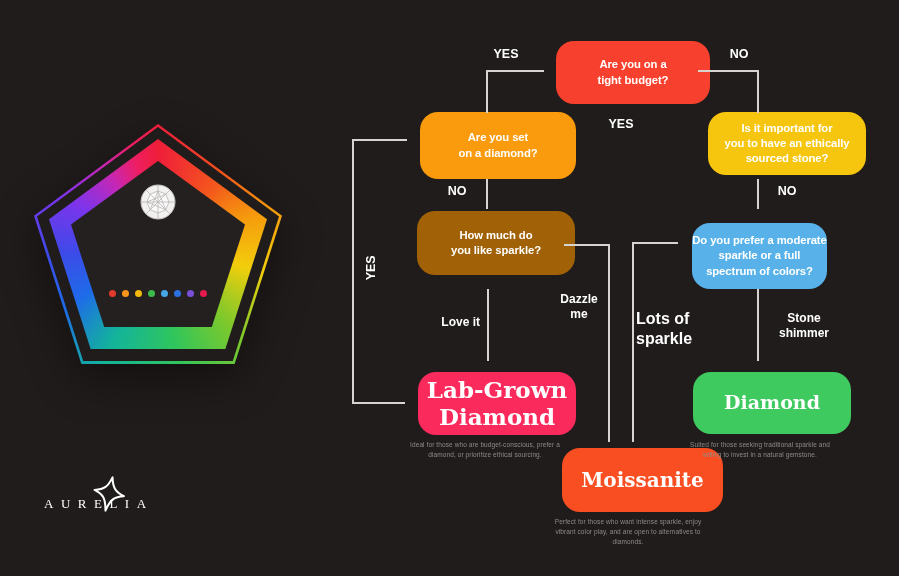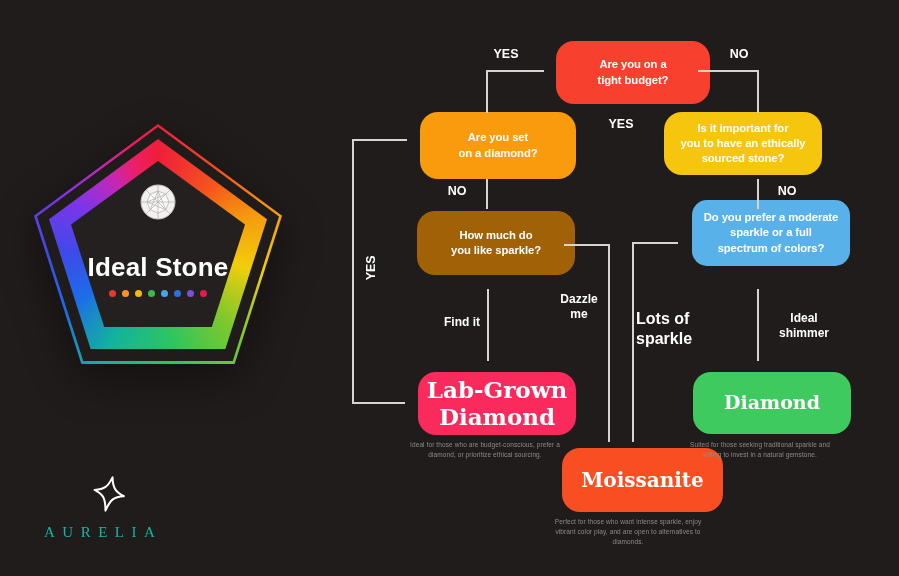--- a/index.html
+++ b/index.html
@@ -26,35 +26,35 @@
   .emblem-content{position:absolute;inset:0;text-align:center;}
   .gem{position:absolute;left:50%;top:58px;transform:translateX(-50%);}
   .emblem-line1{position:absolute;left:0;right:0;top:101px;
     font-size:25px;font-weight:400;letter-spacing:.5px;color:#fafafa;}
   .emblem-line2{position:absolute;left:0;right:0;top:128px;
     font-size:26px;font-weight:700;letter-spacing:.2px;color:#ffffff;}
   .dots{position:absolute;left:0;right:0;top:166px;display:flex;justify-content:center;gap:6px;}
   .dot{width:7px;height:7px;border-radius:50%;display:inline-block;}
   
   .brand-star{position:absolute;left:88px;top:474px;}
-  .brand-name{position:absolute;left:44px;top:524px;width:140px;
+  .brand-name{position:absolute;left:44px;top:496px;width:140px;
     font-family:"Liberation Serif","DejaVu Serif",serif;
-    font-size:15px;font-weight:400;letter-spacing:7.5px;color:#14b8a6;}
+    font-size:13px;font-weight:400;letter-spacing:7.5px;color:#ffffff;}
   
   .node{position:absolute;border-radius:18px;display:flex;align-items:center;justify-content:center;
         text-align:center;margin-left:12px;}
   .node .q{font-size:11.3px;font-weight:700;line-height:1.34;letter-spacing:-.1px;
            white-space:pre-line;color:#ffffff;}
   .node .r{font-family:"DejaVu Serif","Liberation Serif",serif;
            font-weight:700;line-height:1.15;white-space:pre-line;color:#ffffff;}
   .n-budget   {left:544px;top:41px;width:154px;height:63px;}
   .n-qdiamond {left:408px;top:112px;width:156px;height:67px;text-align:center;}
-  .n-ethical  {left:652px;top:112px;width:158px;height:63px;align-items:center;}
+  .n-ethical  {left:696px;top:112px;width:158px;height:63px;align-items:center;}
   .n-sparkle  {left:405px;top:211px;width:158px;height:64px;}
-  .n-moderate {left:680px;top:200px;width:158px;height:66px;border-radius:15px;}
+  .n-moderate {left:680px;top:223px;width:135px;height:66px;}
   .n-labgrown {left:406px;top:372px;width:158px;height:63px;}
   .n-diamond  {left:681px;top:372px;width:158px;height:62px;}
   .n-moissanite{left:550px;top:448px;width:161px;height:64px;}
   .n-labgrown .r{font-size:23px;}
   .n-diamond .r{font-size:19px;}
   .n-moissanite .r{font-size:20px;}
   .lbl{position:absolute;font-size:12.5px;font-weight:700;color:#ffffff;
        white-space:pre-line;line-height:1.25;}
   .lbl-yes-tl{left:487px;top:47px;width:38px;text-align:center;}
   .lbl-no-tr {left:722px;top:47px;width:34px;text-align:center;}
@@ -107,21 +107,20 @@
         <line x1="20" y1="3" x2="20" y2="37"></line>
           <line x1="3" y1="20" x2="37" y2="20"></line>
         <line x1="8" y1="8" x2="32" y2="32"></line>
           <line x1="32" y1="8" x2="8" y2="32"></line>
         <line x1="20" y1="9" x2="12.2" y2="27.8"></line>
           <line x1="20" y1="9" x2="27.8" y2="27.8"></line>
         <line x1="9" y1="20" x2="27.8" y2="12.2"></line>
           <line x1="9" y1="20" x2="27.8" y2="27.8"></line>
       </g>
     </svg>
-    <div class="emblem-line2">Ideal Stone</div>
     <div class="dots">
         <span class="dot" style="background: rgb(226, 59, 46);"></span>
         <span class="dot" style="background: rgb(247, 148, 29);"></span>
         <span class="dot" style="background: rgb(240, 185, 11);"></span>
         <span class="dot" style="background: rgb(61, 187, 74);"></span>
         <span class="dot" style="background: rgb(69, 167, 230);"></span>
         <span class="dot" style="background: rgb(43, 111, 224);"></span>
         <span class="dot" style="background: rgb(122, 79, 216);"></span>
         <span class="dot" style="background: rgb(227, 27, 78);"></span>
       </div>
@@ -189,19 +188,19 @@
 <div class="ln ln-h l-lt-h"></div>
 <div class="ln ln-v l-lt-v"></div>
 <div class="ln ln-v l-sh-v"></div>
 
 <div class="lbl lbl-yes-tl">YES</div>
 <div class="lbl lbl-no-tr">NO</div>
 <div class="lbl lbl-yes-mid">YES</div>
 <div class="lbl lbl-no-l">NO</div>
 <div class="lbl lbl-no-r">NO</div>
 <div class="lbl lbl-yes-rot">YES</div>
-<div class="lbl lbl-love">Find it</div>
+<div class="lbl lbl-love">Love it</div>
 <div class="lbl lbl-dazzle">Dazzle
 me</div>
 <div class="lbl lbl-lots">Lots of
 sparkle</div>
-<div class="lbl lbl-shimmer">Ideal
+<div class="lbl lbl-shimmer">Stone
 shimmer</div>
 
 </body></html>

